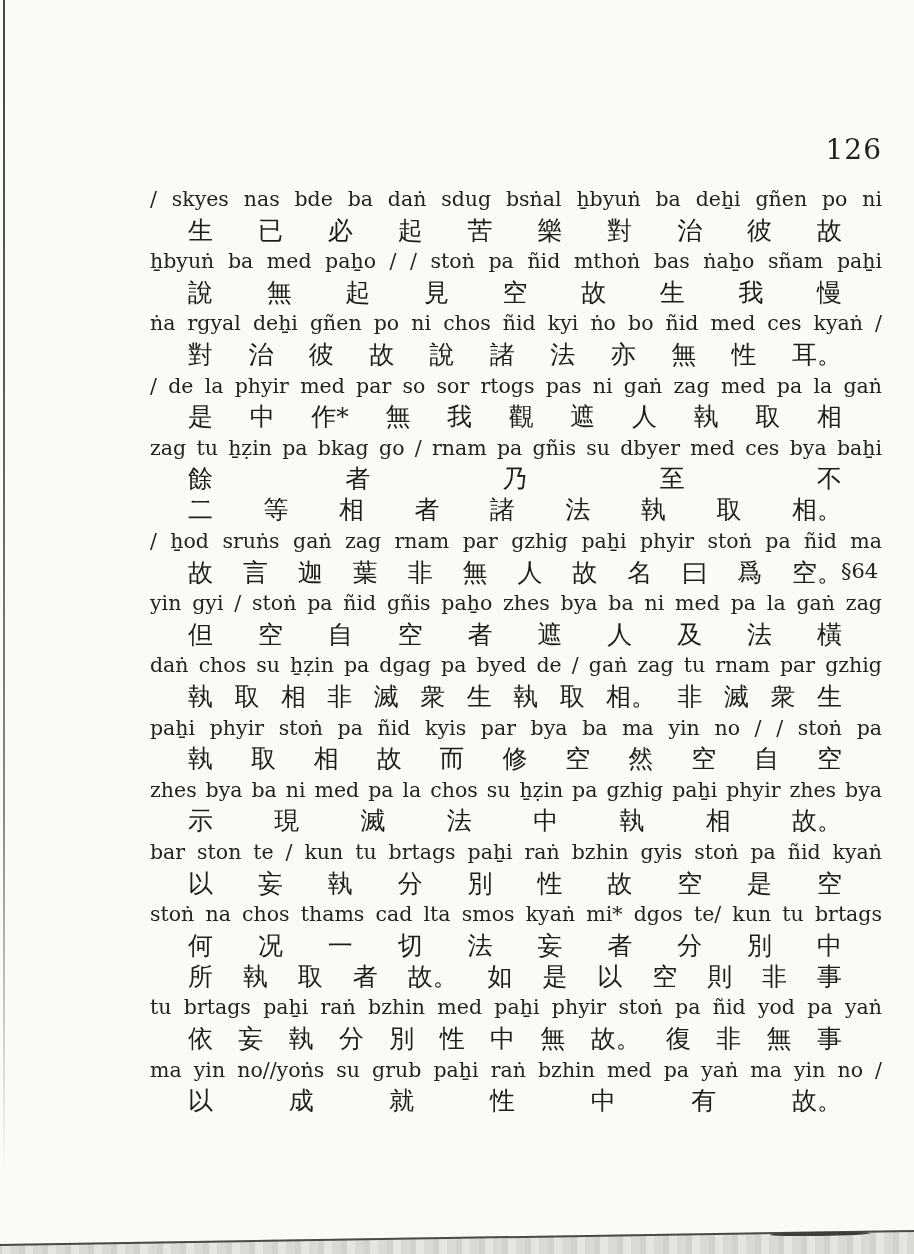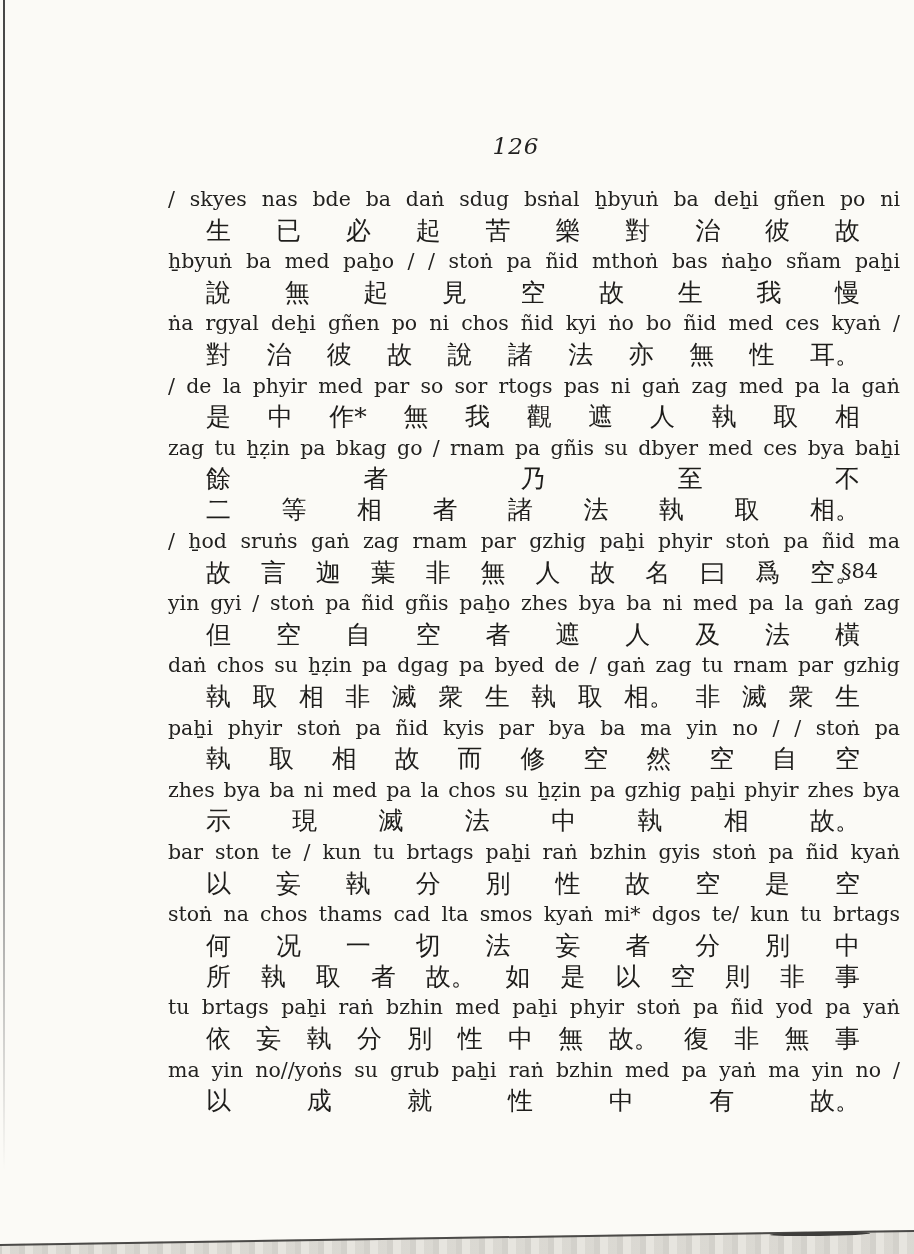--- a/index.html
+++ b/index.html
@@ -6,24 +6,24 @@
   body{
     width:914px;height:1254px;
     background:#fbfaf6;
     position:relative;
     overflow:hidden;
     font-family:"DejaVu Serif","Liberation Serif",serif;
     color:#222120;
   }
   .page-number{
     position:absolute;top:133px;left:150px;width:732px;
-    text-align:center;font-size:23px;letter-spacing:1px;font-style:italic;
+    text-align:right;font-size:28px;letter-spacing:1px;
   }
   .text-block{
-    position:absolute;left:168px;top:184px;width:732px;
+    position:absolute;left:150px;top:184px;width:732px;
   }
   .roman-line{
     height:31.1px;line-height:31px;font-size:20.5px;
     text-align:justify;text-align-last:justify;
     white-space:nowrap;
     color:#232220;
   }
   .cjk-line{
     height:31.1px;line-height:30px;font-size:25px;
     display:flex;justify-content:space-between;align-items:center;
@@ -271,19 +271,19 @@
         <span>以</span>
         <span>成</span>
         <span>就</span>
         <span>性</span>
         <span>中</span>
         <span>有</span>
         <span>故。</span>
       </div>
     </div>
 
-  <div class="margin-note">§84</div>
+  <div class="margin-note">§64</div>
 
   <div class="bottom-strip"></div>
   <div class="bottom-edge-line"></div>
   <div class="edge-blob"></div>
 
 </div>
 
 </body></html>

